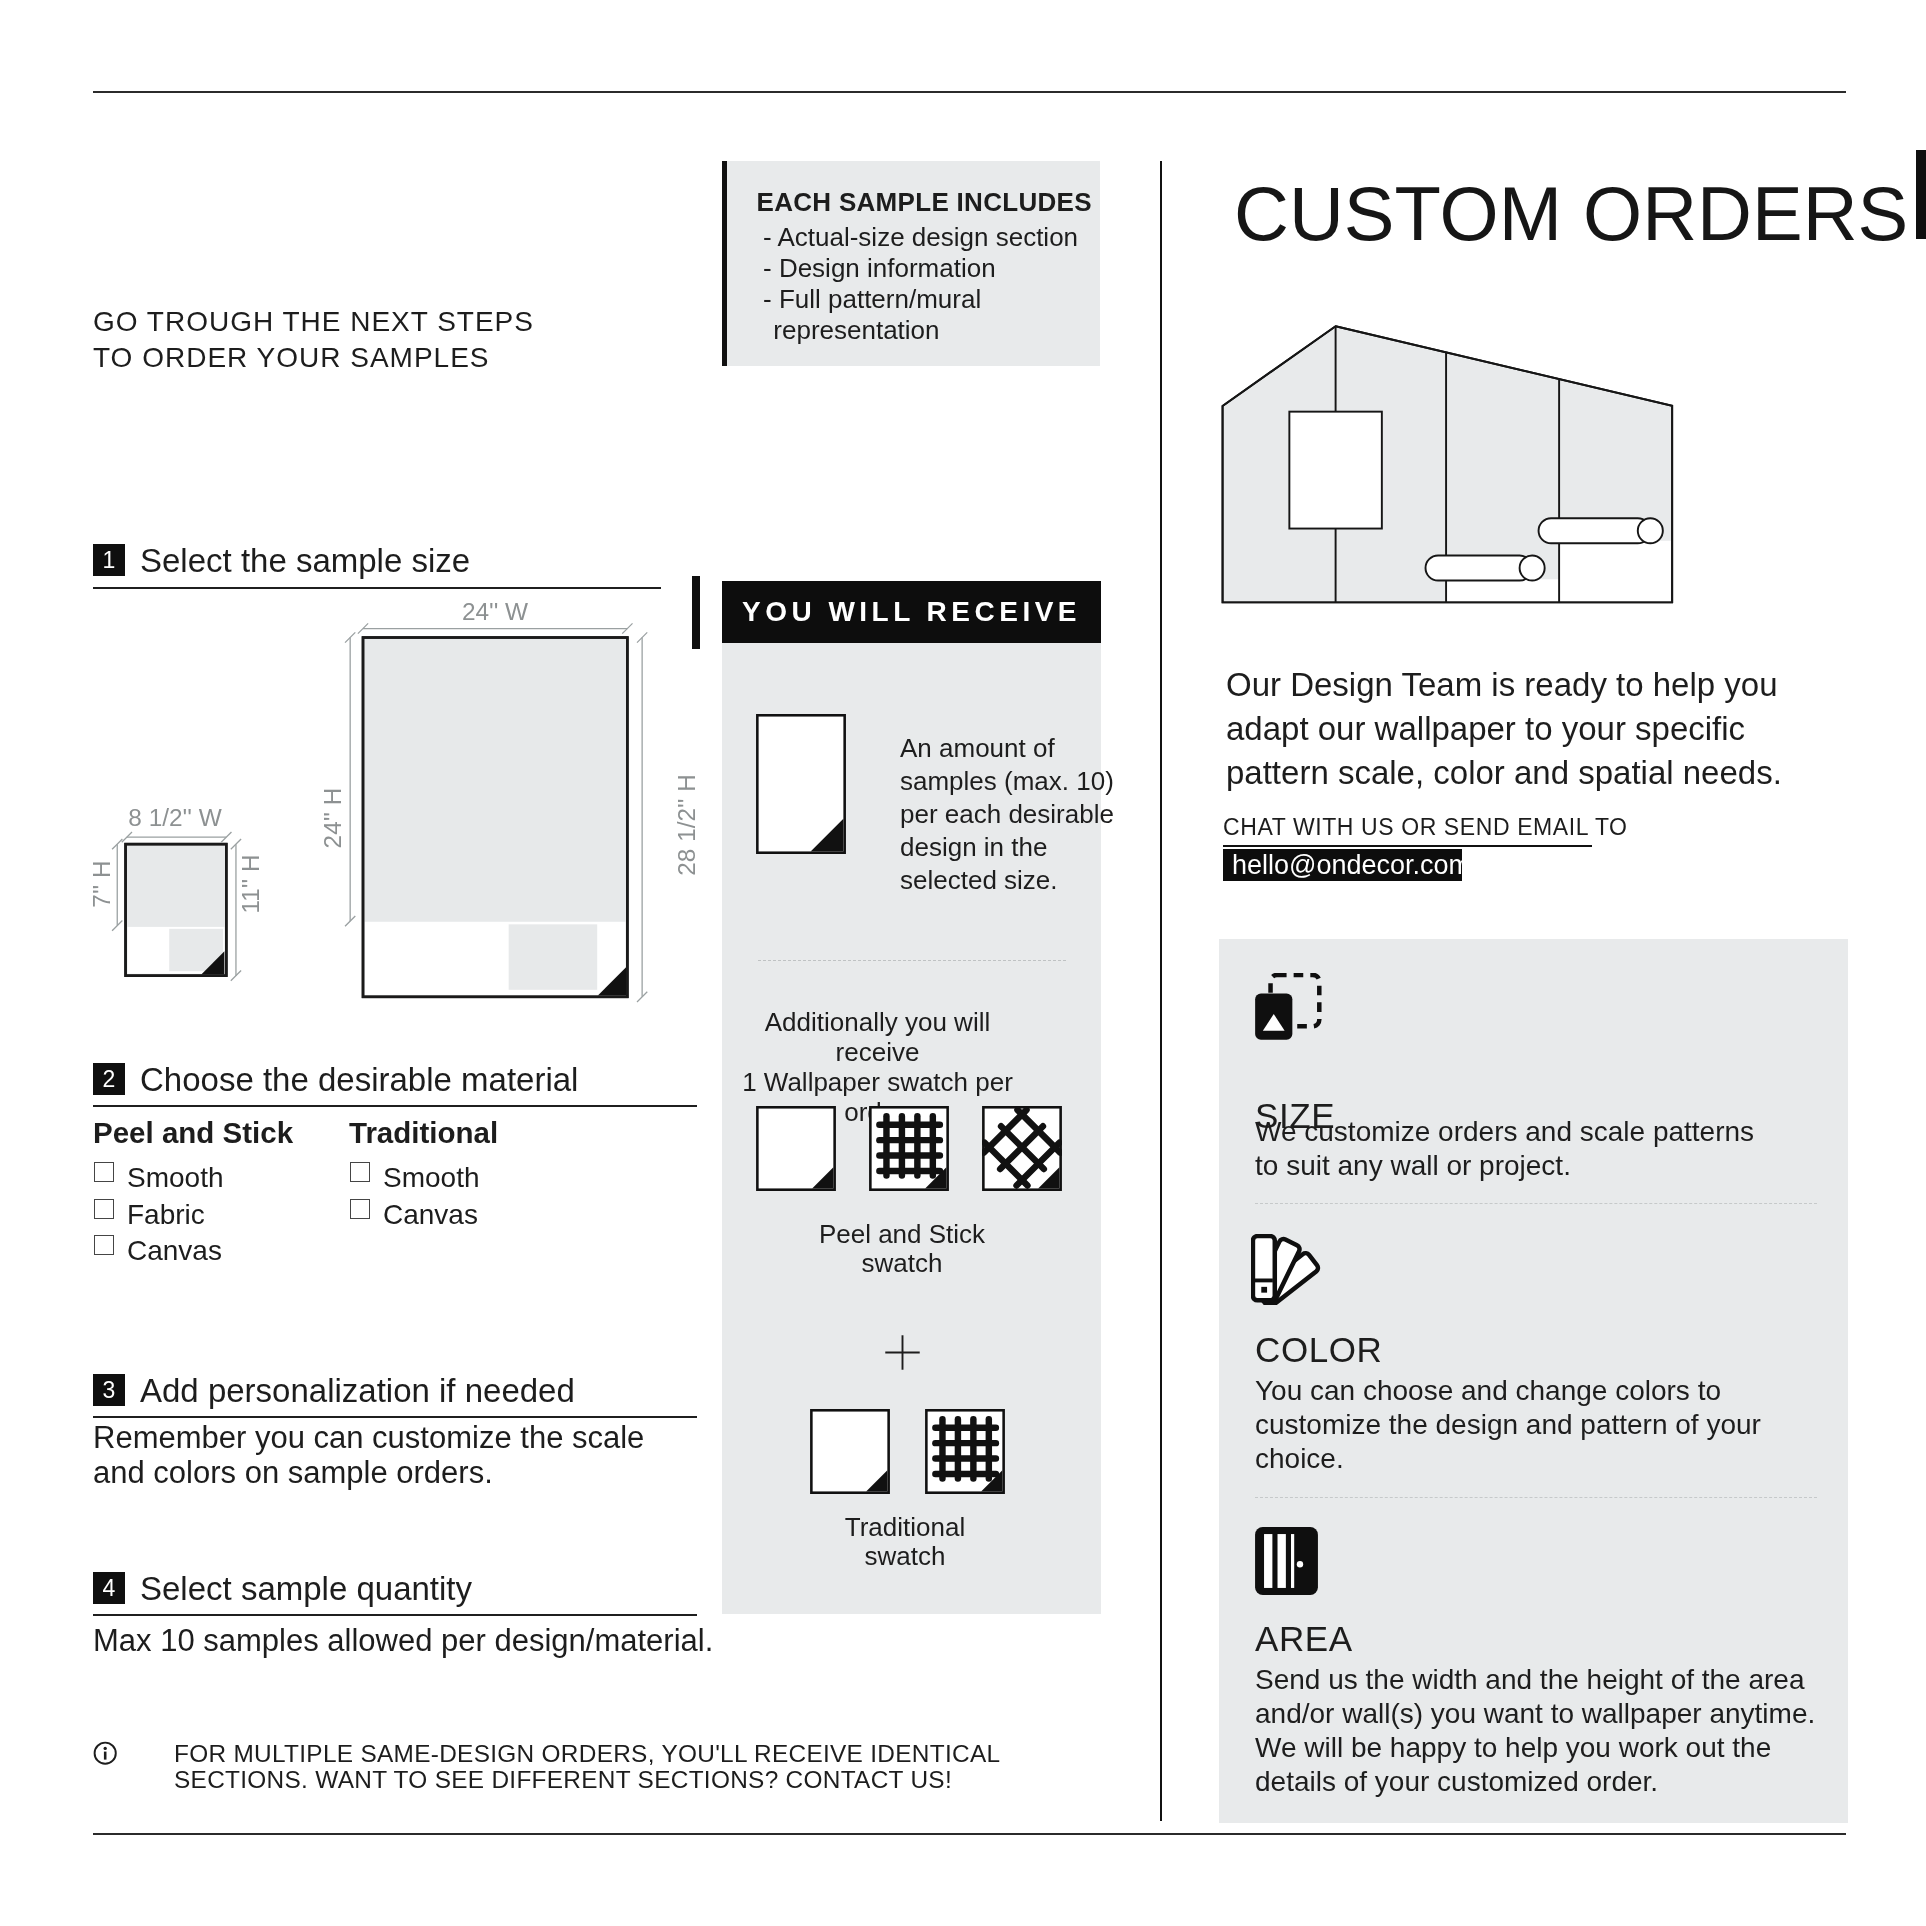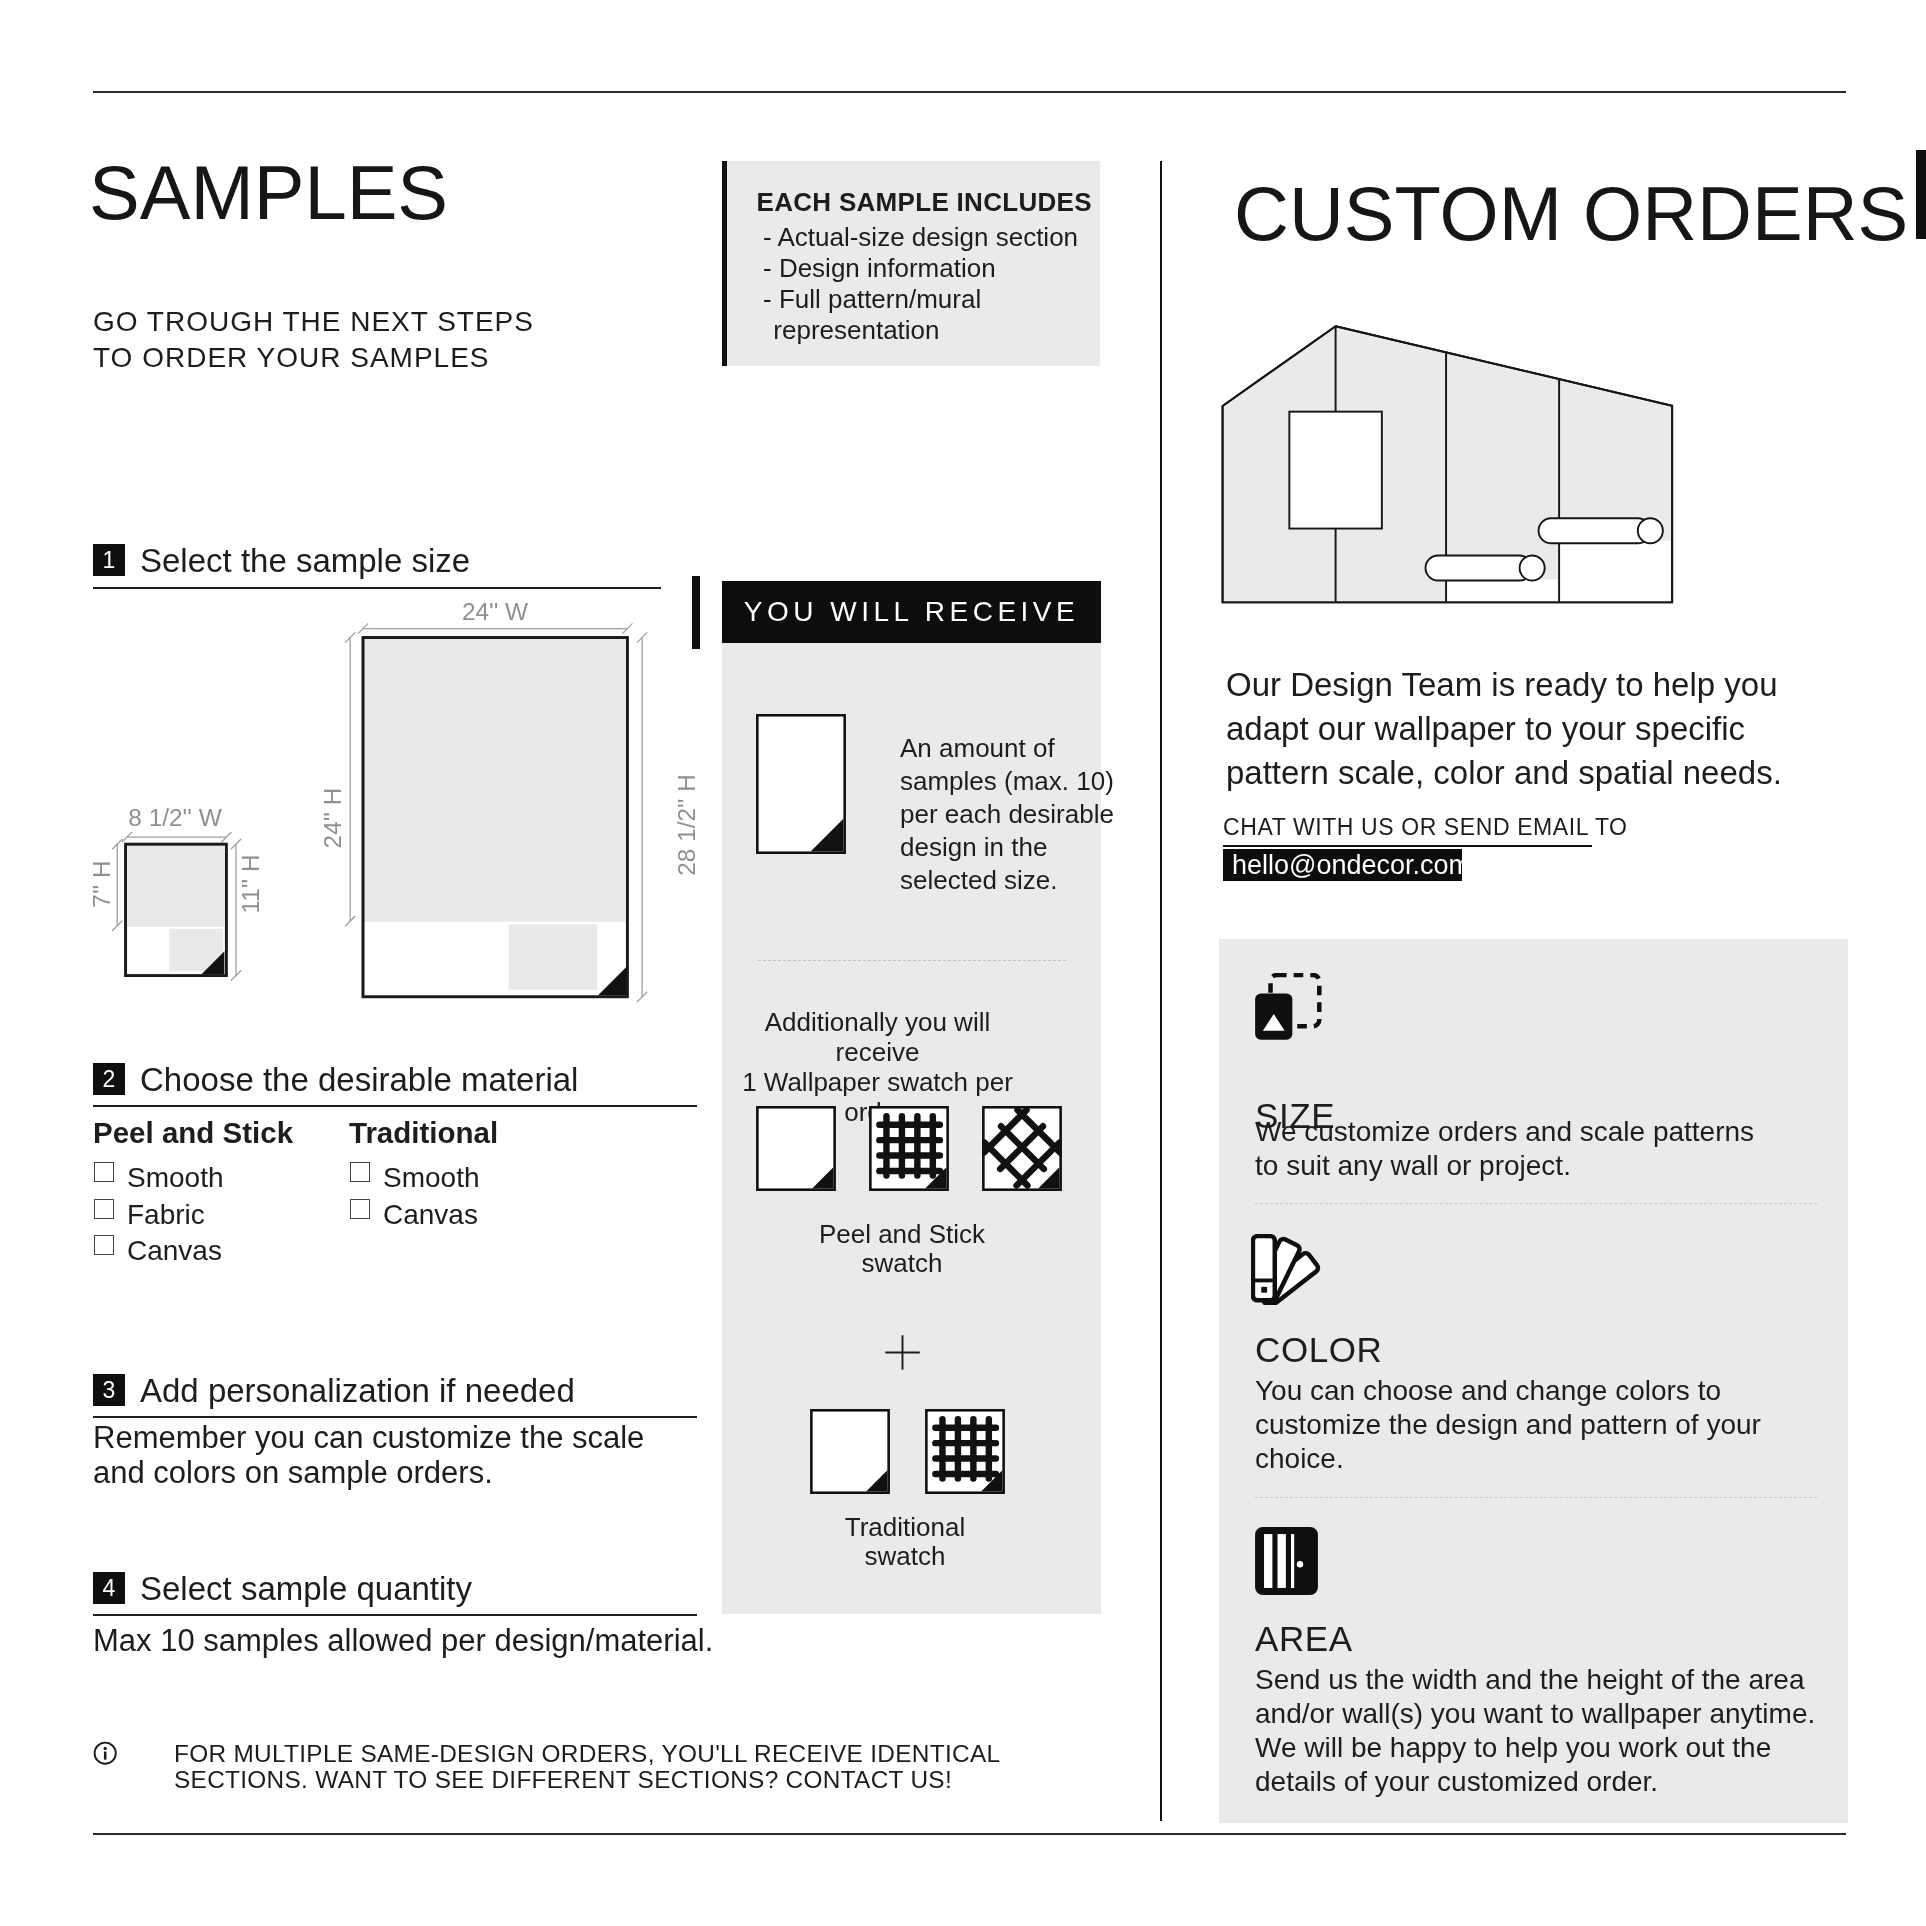--- a/index.html
+++ b/index.html
@@ -18,42 +18,41 @@
   .mathead{position:absolute;font-size:29.5px;font-weight:700;white-space:nowrap;}
   .optrow{position:absolute;display:flex;align-items:flex-start;height:23px;}
   .cbox{width:18px;height:18px;border:1.9px solid #454545;background:#fff;margin-right:13px;flex:0 0 auto;}
   .optlabel{font-size:28px;white-space:nowrap;}
   .bodytext{position:absolute;font-size:31px;line-height:35px;white-space:nowrap;}
   .notetext{position:absolute;font-size:24.4px;line-height:26px;letter-spacing:0.3px;white-space:nowrap;margin-left:48px;}
   .incbox{position:absolute;left:722px;top:161px;width:373px;height:205px;background:#e8eaeb;border-left:5.8px solid #111;}
   .inctitle{position:absolute;left:29.5px;top:26px;font-size:26px;font-weight:700;letter-spacing:0.3px;white-space:nowrap;}
   .incitem{font-size:26px;line-height:31px;white-space:nowrap;}
   .band{position:absolute;left:722px;top:581px;width:379px;height:62px;background:#0d0d0d;color:#fff;
-        display:flex;align-items:center;justify-content:center;font-size:28px;letter-spacing:4.5px;white-space:nowrap;}
+        display:flex;align-items:center;justify-content:center;font-size:28px;letter-spacing:4.5px;white-space:nowrap;font-weight:bold;}
   .panel{position:absolute;background:#e8eaeb;}
   .midtext{font-size:26px;line-height:33px;white-space:nowrap;}
   .dashsep{position:absolute;border-top:1.9px dashed #bfc2c3;}
   .centerblock{position:absolute;text-align:center;font-size:26px;line-height:30px;}
   .para{position:absolute;font-size:33px;line-height:44px;white-space:nowrap;color:#1d1d1d;}
   .chatlabel{position:absolute;font-size:23px;letter-spacing:0.6px;white-space:nowrap;}
   .emailbox{position:absolute;left:1223px;top:849px;width:239px;height:32px;background:#0d0d0d;color:#fff;
             font-size:27px;display:flex;align-items:center;padding-left:9px;box-sizing:border-box;white-space:nowrap;}
   .feattitle{position:absolute;font-size:35px;letter-spacing:0.6px;white-space:nowrap;}
   .featbody{position:absolute;font-size:28px;line-height:34px;white-space:nowrap;}
   .blacktab{position:absolute;background:#0f0f0f;}
 </style>
 </head>
 <body>
 
 <div class="page">
 
   <div class="rule" style="left:93px;top:91px;width:1753px;"></div>
   <div class="rule" style="left:93px;top:1833px;width:1753px;"></div>
 
-  <div class="bigtitle" style="left:89px;top:149px;">SAMPLES</div>
 
   <div class="abs" style="left:93px;top:304px;">
     <div class="introline">GO TROUGH THE NEXT STEPS</div>
     <div class="introline">TO ORDER YOUR SAMPLES</div>
   </div>
 
   <div class="stepsq" style="left:93px;top:544px;">1</div>
   <div class="steptitle" style="left:140px;top:544px;">Select the sample size</div>
   <div class="underline" style="left:93px;top:587px;width:568px;"></div>
   <div class="blacktab" style="left:692px;top:576px;width:7.7px;height:73px;"></div>

